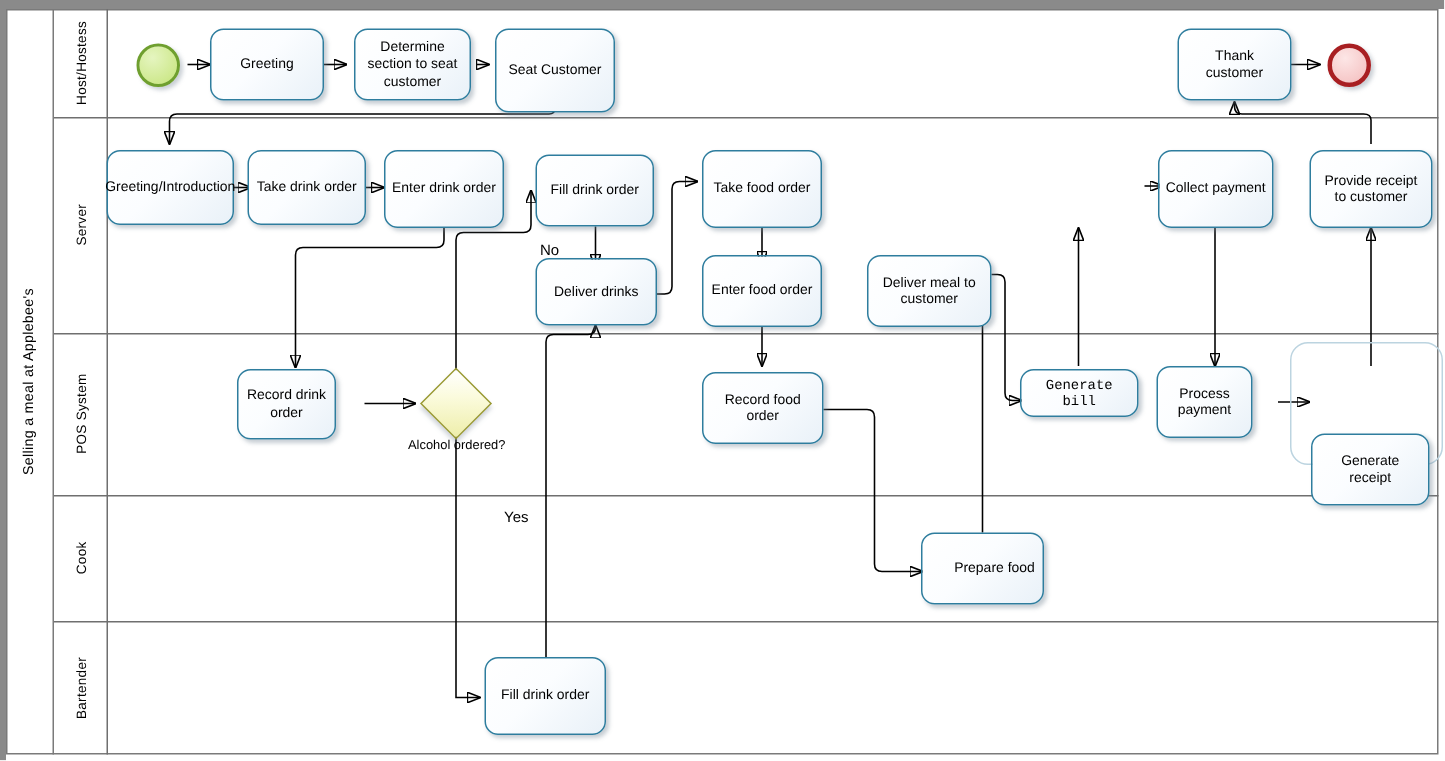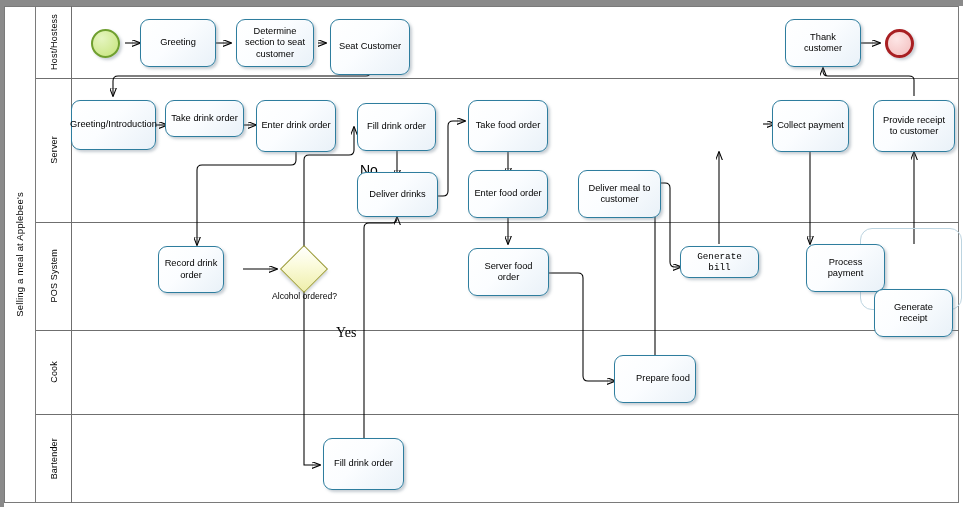--- a/index.html
+++ b/index.html
@@ -33,21 +33,21 @@
     box-shadow:2px 2px 3px rgba(120,135,150,.4);}
   .end{border:3.4px solid #a81f22;background:radial-gradient(circle at 38% 30%,#fde6e6 0%,#f6c9c9 70%,#f0b8b8 100%);
     box-shadow:2px 2px 3px rgba(120,135,150,.4);}
 
   
   .gw{position:absolute;box-sizing:border-box;transform:rotate(45deg);
     border:1.6px solid #9a9a33;background:linear-gradient(135deg,#ffffff 0%,#fbfbdd 40%,#eeeeaa 100%);
     box-shadow:2px 2px 3px rgba(120,135,150,.35);}
 
   
-  .flowlabel{position:absolute;font-size:14px;color:#000;white-space:nowrap;padding-left:30px;}
+  .flowlabel{position:absolute;font-size:10px;color:#000;white-space:nowrap;padding-left:30px;}
   .gwlabel{position:absolute;font-size:8.6px;color:#000;text-align:center;line-height:10.5px;white-space:nowrap;}
 
   
   .selframe{position:absolute;box-sizing:border-box;border:1.2px solid #bcd4e0;border-radius:12px;background:transparent;}
 
   
   svg.edges{position:absolute;left:0;top:0;width:963px;height:507px;pointer-events:none;}
   svg.edges path{fill:none;stroke:#000;stroke-width:1.05px;}
 </style>
 </head>
@@ -139,43 +139,43 @@
     <path d="M914,96 L914,80 Q914,76 909,76 L828,76 Q823,76 823,71 L823,68" marker-end="url(#ah)"></path>
   </svg>
 
   <div class="event start" style="left:91px;top:29px;width:29px;height:29px;"></div>
   <div class="event end" style="left:885px;top:29px;width:29px;height:29px;"></div>
 
   <div class="gw" style="left:287px;top:252px;width:34px;height:34px;"></div>
   <div class="gwlabel" style="left:256px;top:291px;width:97px;">Alcohol ordered?</div>
 
   <div class="flowlabel" style="left:330px;top:162px;">No</div>
-  <div class="flowlabel" style="left:306px;top:325px;font-family:Liberation Serif, serif;">Yes</div>
+  <div class="flowlabel" style="left:306px;top:340px;">Yes</div>
 
   <div class="selframe" style="left:860px;top:228px;width:102px;height:82px;"></div>
 
   <div class="task" style="left:140px;top:19px;width:76px;height:48px;">Greeting</div>
   <div class="task" style="left:236px;top:19px;width:78px;height:48px;">Determine section to seat customer</div>
   <div class="task" style="left:330px;top:19px;width:80px;height:56px;">Seat Customer</div>
   <div class="task" style="left:785px;top:19px;width:76px;height:48px;">Thank customer</div>
 
   <div class="task" style="left:71px;top:100px;width:85px;height:50px;">Greeting/Introduction</div>
-  <div class="task" style="left:165px;top:100px;width:79px;height:37px;">Take drink order</div>
+  <div class="task" style="left:165px;top:100px;width:79px;height:50px;">Take drink order</div>
   <div class="task" style="left:256px;top:100px;width:80px;height:52px;">Enter drink order</div>
   <div class="task" style="left:357px;top:103px;width:79px;height:48px;">Fill drink order</div>
   <div class="task" style="left:357px;top:172px;width:81px;height:45px;">Deliver drinks</div>
   <div class="task" style="left:468px;top:100px;width:80px;height:52px;">Take food order</div>
   <div class="task" style="left:468px;top:170px;width:80px;height:48px;">Enter food order</div>
   <div class="task" style="left:578px;top:170px;width:83px;height:48px;">Deliver meal to customer</div>
   <div class="task" style="left:772px;top:100px;width:77px;height:52px;">Collect payment</div>
   <div class="task" style="left:873px;top:100px;width:82px;height:52px;">Provide receipt to customer</div>
 
   <div class="task" style="left:158px;top:246px;width:66px;height:47px;">Record drink order</div>
-  <div class="task" style="left:468px;top:248px;width:81px;height:48px;">Server food order</div>
+  <div class="task" style="left:468px;top:248px;width:81px;height:48px;">Record food order</div>
   <div class="task" style="left:680px;top:246px;width:79px;height:32px;font-family:Liberation Mono, monospace;">Generate bill</div>
-  <div class="task" style="left:771px;top:244px;width:79px;height:48px;margin-left:35px;">Process payment</div>
+  <div class="task" style="left:771px;top:244px;width:64px;height:48px;">Process payment</div>
   <div class="task" style="left:874px;top:244px;width:79px;height:48px;margin-top:45px;">Generate receipt</div>
 
   <div class="task" style="left:614px;top:355px;width:82px;height:48px;padding-left:20px;">Prepare food</div>
 
   <div class="task" style="left:323px;top:438px;width:81px;height:52px;">Fill drink order</div>
 
 </div>
 
 </body></html>

